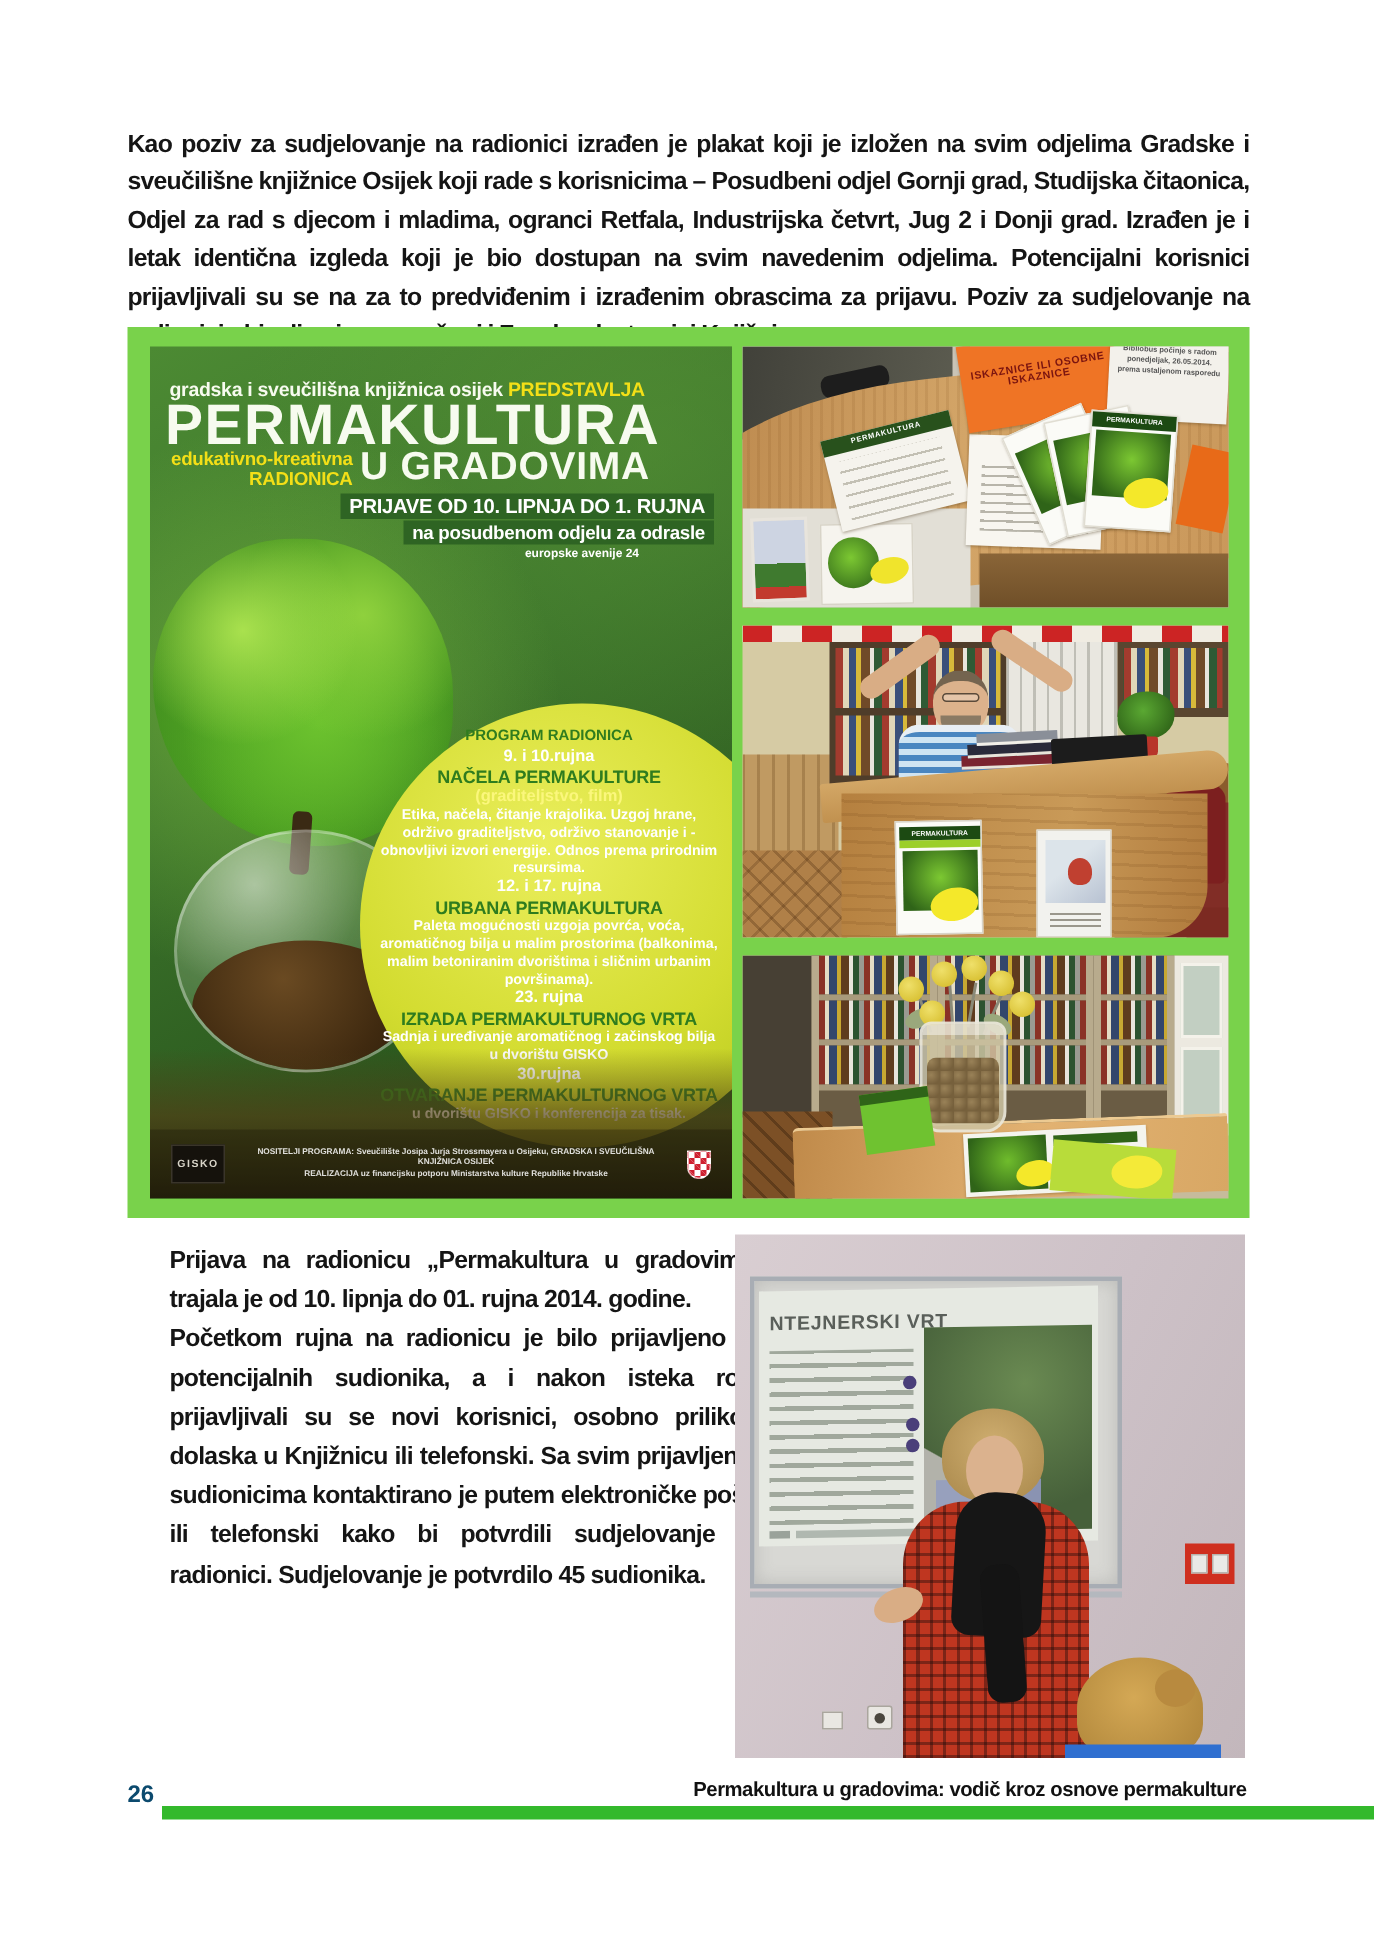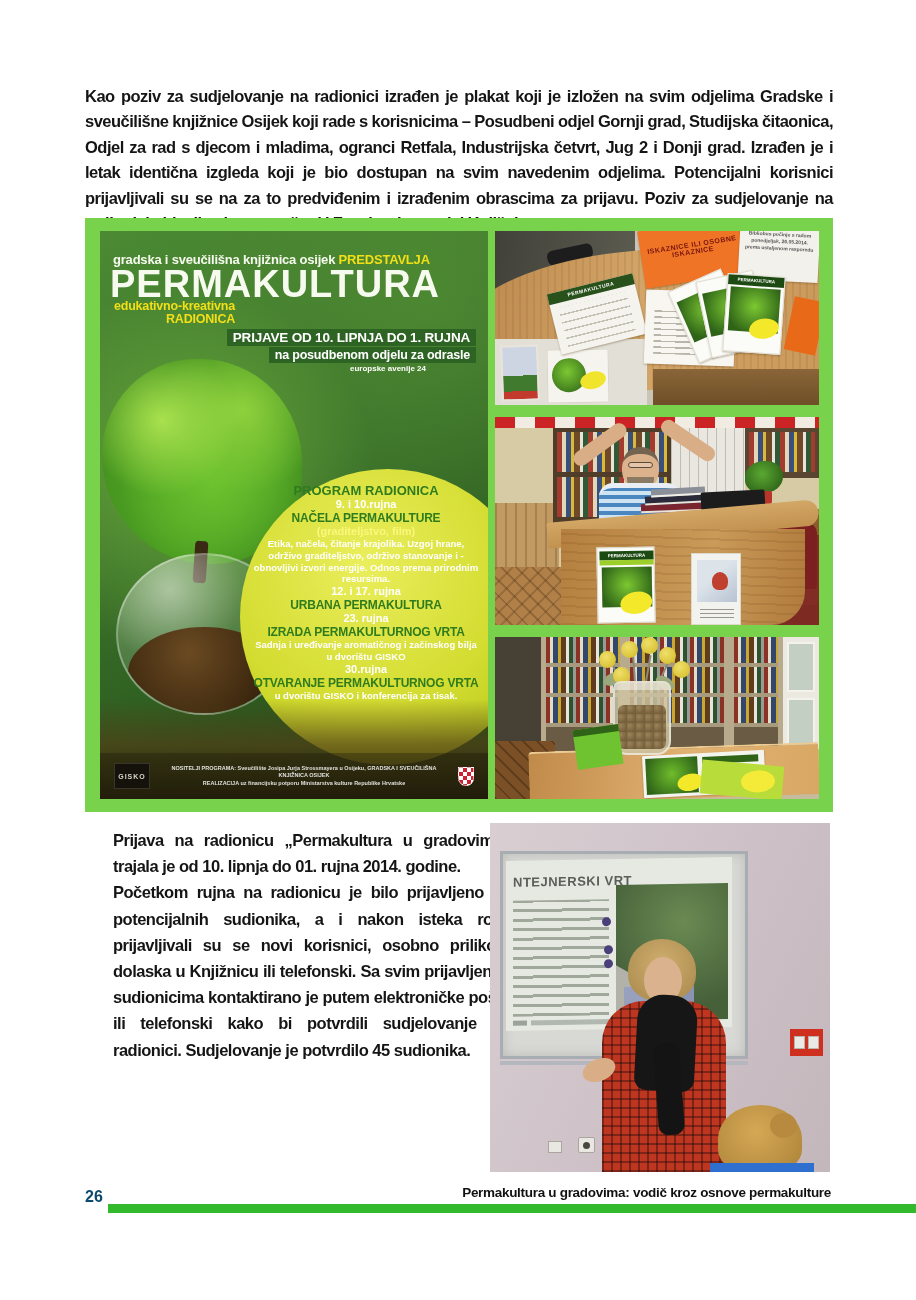--- a/index.html
+++ b/index.html
@@ -54,21 +54,21 @@
   .trunk { position:absolute; left:94px; top:310px; width:13px; height:42px; background:#3a2a14; border-radius:4px; transform:rotate(4deg); }
   .sphere { position:absolute; left:16px; top:322px; width:176px; height:162px; border-radius:50%;
     background: radial-gradient(circle at 30% 22%, rgba(255,255,255,0.55), rgba(215,230,210,0.2) 42%, rgba(190,210,190,0.1) 75%);
     border:2px solid rgba(255,255,255,0.35); overflow:hidden; }
   .soil { position:absolute; bottom:-6px; left:6%; width:88%; height:58%; border-radius:50% 50% 45% 45%;
     background: radial-gradient(circle at 40% 28%, #6a4a22, #402a10 62%, #281a08); }
 
   .pc-circle { position:absolute; left:140px; top:238px; width:296px; height:296px; border-radius:50%;
     background: radial-gradient(circle at 42% 32%, #eaee5c 0%, #d3dc30 55%, #b5c81d 92%); }
   .pc-text { position:absolute; left:152px; top:252px; width:228px; text-align:center; }
-  .pc-title { font-size:13px; font-weight:bold; color:#2f7c1e; line-height:15px; }
+  .pc-title { font-size:10px; font-weight:bold; color:#2f7c1e; line-height:15px; }
   .pc-date  { font-size:11px; font-weight:bold; color:#ffffff; line-height:13px; }
   .pc-head  { font-size:12px; font-weight:bold; color:#2f7c1e; line-height:14px; letter-spacing:-0.2px; }
   .pc-sub   { font-size:11px; font-weight:bold; color:#fbf77c; line-height:13px; }
   .pc-body  { font-size:9.5px; font-weight:bold; color:#ffffff; line-height:11.8px; }
 
   .p-bottom { position:absolute; left:0; right:0; bottom:0; height:100px;
     background: linear-gradient(to bottom, rgba(70,55,18,0) 0%, rgba(80,62,22,0.7) 45%, rgba(40,30,10,0.9) 100%); }
   .p-footer { position:absolute; left:0; right:0; bottom:0; height:46px; display:flex; align-items:center;
     padding:0 14px; gap:8px; background:rgba(20,16,6,0.3); }
   .gisko { width:36px; height:26px; background:#15120c; color:#d8d4c8; font-size:7px; font-weight:bold;
@@ -288,33 +288,35 @@
       <div class="p-head">
         <span>gradska i sveučilišna knjižnica osijek</span>
         <span class="accent">PREDSTAVLJA</span>
       </div>
       <div class="p-title">PERMAKULTURA</div>
       <div class="p-sub">
         <div class="p-sub-left">
           <div>edukativno-kreativna</div>
           <div>RADIONICA</div>
         </div>
+        <div class="p-title2">U GRADOVIMA</div>
       </div>
       <div class="p-banner1">PRIJAVE OD 10. LIPNJA DO 1. RUJNA</div>
       <div class="p-banner2">na posudbenom odjelu za odrasle</div>
       <div class="p-banner3">europske avenije 24</div>
 
       <div class="pc-text">
         <div class="pc-title">PROGRAM RADIONICA</div>
         <div class="pc-date">9. i 10.rujna</div>
         <div class="pc-head">NAČELA PERMAKULTURE</div>
         <div class="pc-sub">(graditeljstvo, film)</div>
         <div class="pc-body">Etika, načela, čitanje krajolika. Uzgoj hrane, održivo graditeljstvo, održivo stanovanje i -obnovljivi izvori energije. Odnos prema prirodnim resursima.</div>
         <div class="pc-date">12. i 17. rujna</div>
         <div class="pc-head">URBANA PERMAKULTURA</div>
+        <div class="pc-body">Paleta mogućnosti uzgoja povrća, voća, aromatičnog bilja u malim prostorima (balkonima, malim betoniranim dvorištima i sličnim urbanim površinama).</div>
         <div class="pc-date">23. rujna</div>
         <div class="pc-head">IZRADA PERMAKULTURNOG VRTA</div>
         <div class="pc-body">Sadnja i uređivanje aromatičnog i začinskog bilja u dvorištu GISKO</div>
         <div class="pc-date">30.rujna</div>
         <div class="pc-head">OTVARANJE PERMAKULTURNOG VRTA</div>
         <div class="pc-body">u dvorištu GISKO i konferencija za tisak.</div>
       </div>
 
       <div class="p-bottom"></div>
       <div class="p-footer">

